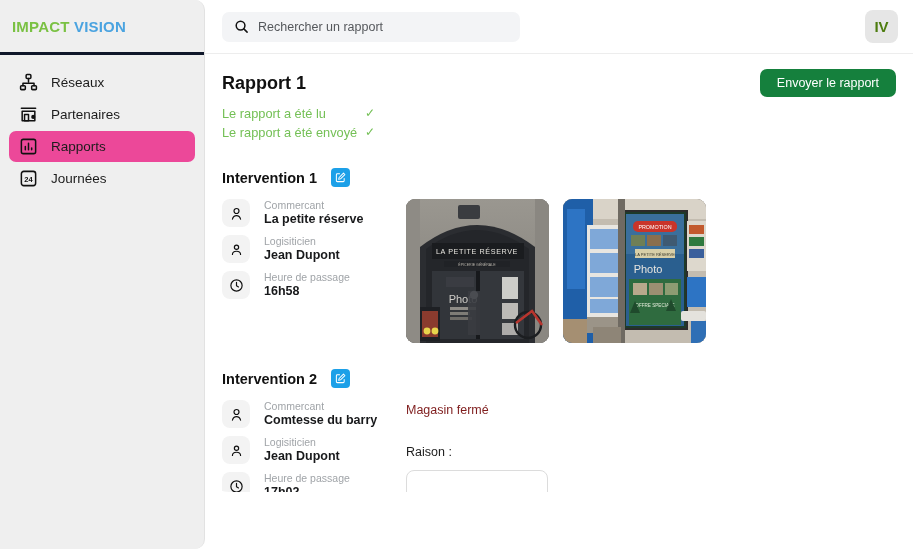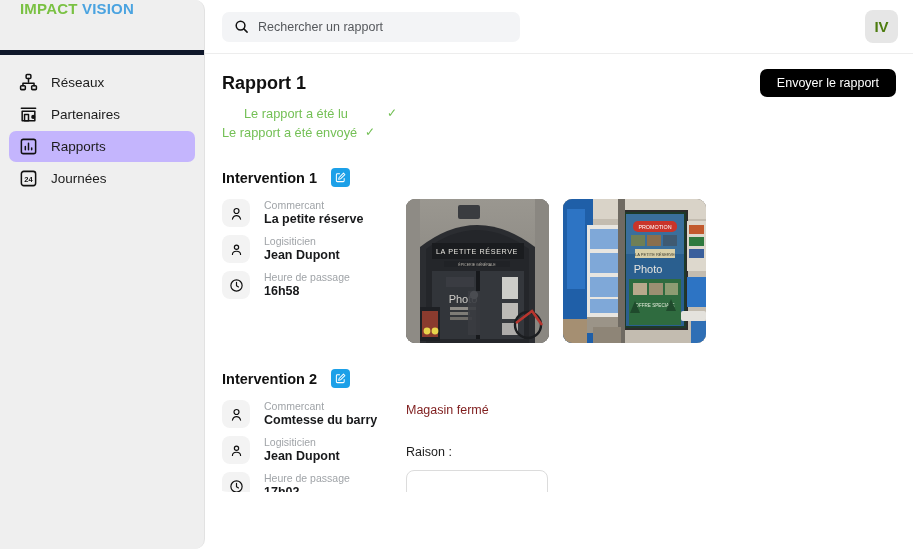--- a/index.html
+++ b/index.html
@@ -23,43 +23,44 @@
     background: #efefef;
     border-right: 1px solid #e2e2e2;
     border-radius: 0 10px 10px 0;
     display: flex;
     flex-direction: column;
     flex: 0 0 205px;
   }
   .logo-wrap {
     height: 55px;
     display: flex;
-    padding-left: 20px;
-    border-bottom: 5px solid #0f172a;
+    align-items: center;
+    padding-left: 12px;
+    border-bottom: 3px solid #0f172a;
   }
   .logo {
     font-size: 15px;
     font-weight: bold;
     letter-spacing: 0.2px;
   }
   .logo .g { color: #7ac143; }
   .logo .b { color: #4aa3e0; }
 
   .nav { padding: 12px 9px 0 9px; }
   .nav-item {
     display: flex;
     align-items: center;
     gap: 13px;
     height: 31px;
     padding: 0 10px;
     border-radius: 7px;
     margin-bottom: 1px;
     cursor: pointer;
   }
-  .nav-item.active { background: #c4b5fd; align-items: center; }
+  .nav-item.active { background: #ec4899; align-items: center; }
   .nav-label {
     font-size: 13.5px;
     color: #1c1c1c;
   }
   .nav-icon {
     width: 19px; height: 19px;
     display: flex; align-items: center; justify-content: center;
     flex: 0 0 19px;
   }
   .nav-icon svg { display: block; }
@@ -300,25 +301,25 @@
         <input class="search-input" type="text" placeholder="Rechercher un rapport" style="">
       </div>
       <div class="spacer"></div>
       <div class="avatar">IV</div>
     </div>
 
     <div class="content">
 
       <div class="title-row">
         <div class="page-title">Rapport 1</div>
-        <button class="send-btn" style="background: #000000;">Envoyer le rapport</button>
+        <button class="send-btn" style="background: #15803d;">Envoyer le rapport</button>
       </div>
 
       <div class="status-list">
-        <div class="status-line" style="color: rgb(116, 192, 86); margin-left: 22px;">
+        <div class="status-line" style="color: rgb(116, 192, 86);">
           <span class="stext">Le rapport a été lu</span>
           <span class="check">✓</span>
         </div>
         <div class="status-line" style="color: rgb(116, 192, 86);">
           <span class="stext">Le rapport a été envoyé</span>
           <span class="check">✓</span>
         </div>
       </div>
 
       <div class="section-head">

